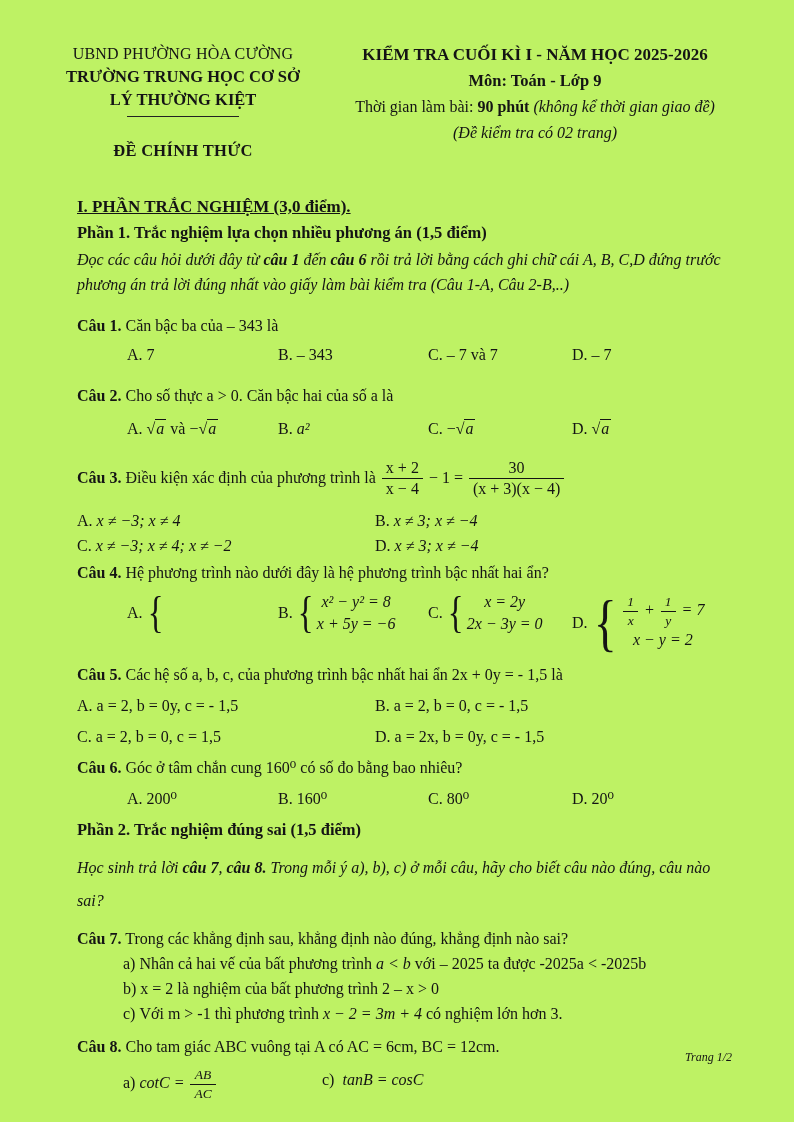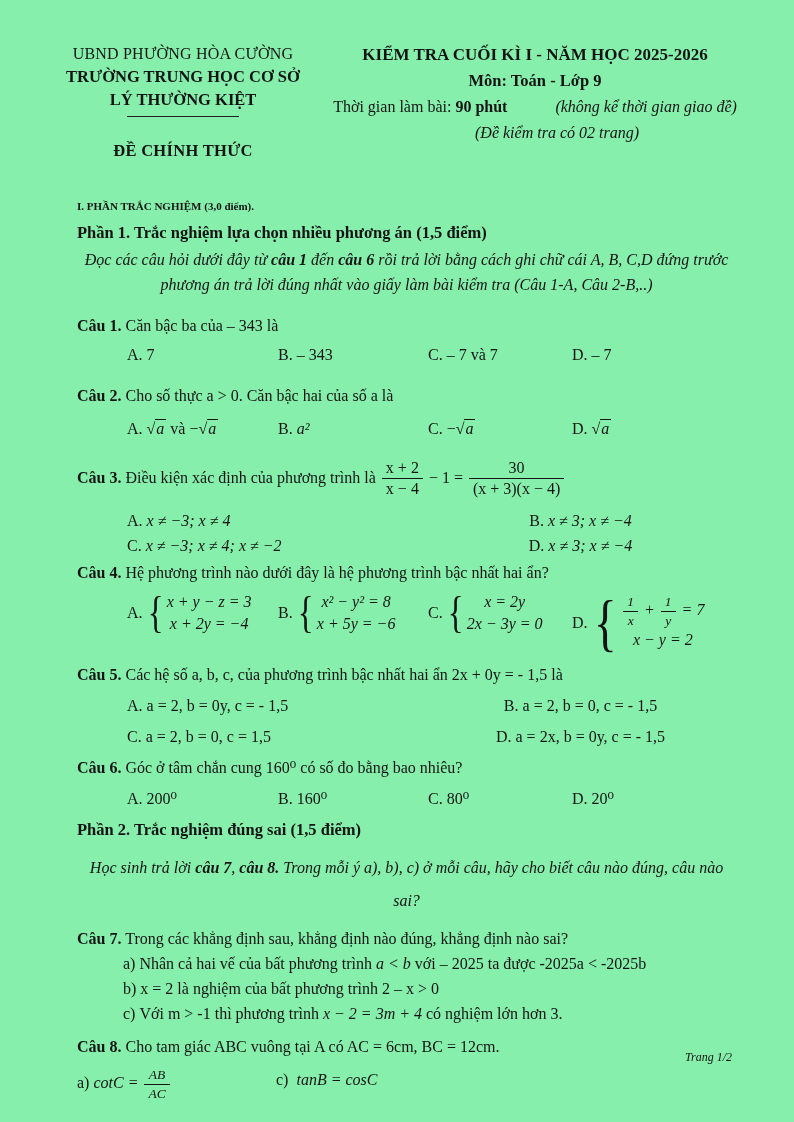--- a/index.html
+++ b/index.html
@@ -1,58 +1,58 @@
 <!DOCTYPE html>
 <html><head>
 <meta charset="utf-8">
 <style>
   * { box-sizing: border-box; }
   html,body { margin:0; padding:0; background:#e8e8e8; }
   .page {
     position: relative;
     width: 794px; height: 1122px;
     margin: 0 auto;
-    background: #86efac;
+    background: #bef264;
     color: #141414;
     font-family: "Liberation Serif", "DejaVu Serif", serif;
     font-size: 16px;
     overflow: hidden;
   }
   
   .header { display:flex; padding: 42px 44px 0 52px; }
   .hdr-left { width: 262px; text-align:center; line-height: 23px; }
   .hdr-left .l1 { font-size: 16px; letter-spacing: .2px; }
   .hdr-left .l2, .hdr-left .l3 { font-weight: bold; font-size: 16.5px; }
   .hdr-rule { display:block; width: 112px; height:0; border-bottom: 1.6px solid #222; margin: 5px auto 0; }
   .exam-label { font-weight: bold; font-size: 16.5px; margin-top: 22px; letter-spacing:.3px; }
   .hdr-right { flex: 1; text-align:center; line-height: 26px; padding-left: 6px; }
   .hdr-right .r1 { font-weight: bold; font-size: 17px; }
   .hdr-right .r2 { font-weight: bold; font-size: 16.5px; }
   .hdr-right .r3 { font-size: 16px; }
   .hdr-right .r3 b { font-weight: bold; }
-  .hdr-right .r3 i, .hdr-right .r4 { font-style: italic; padding-left: 44px; }
+  .hdr-right .r3 i, .hdr-right .r4 { font-style: italic; }
   
   .body { margin: 32px 58px 0 77px; line-height: 25px; }
-  .sec-title { font-weight: bold; font-size: 11px; margin: 0; }
+  .sec-title { font-weight: bold; font-size: 17px; margin: 0; text-decoration: underline; }
   .part-title { font-weight: bold; font-size: 16.5px; margin: 1px 0 0; }
-  .note { font-style: italic; margin: 2px 0 0; text-align: center; }
+  .note { font-style: italic; margin: 2px 0 0; }
   .note b { font-weight: bold; }
   .note2 { line-height: 33px; margin-top: 9px; }
   .q { margin: 0; }
   .q .qlabel { font-weight: bold; }
   .mt-lg { margin-top: 16px; }
   .mt-md { margin-top: 16px; }
   .it { font-style: italic; }
   
   .opts { display:flex; margin-left: 50px; margin-top: 4px; }
   .opts .c1 { width: 151px; } .opts .c2 { width: 150px; }
   .opts .c3 { width: 144px; } .opts .c4 { flex: 1; }
-  .opts2 { display:flex; margin-left: 50px; margin-top: 4px; }
-  .opts2 .cl { width: 298px; } .opts2 .cr { flex: 1; text-align: center; }
-  .opts8 { display:flex; margin-top: 8px; }
+  .opts2 { display:flex; margin-top: 4px; }
+  .opts2 .cl { width: 298px; } .opts2 .cr { flex: 1; }
+  .opts8 { display:flex; margin-left: 46px; margin-top: 8px; }
   .opts8 .c81 { width: 199px; } .opts8 .c82 { width: 175px; } .opts8 .c83 { flex: 1; }
   .okey { margin-right: 4px; }
   
   .frac { display:inline-block; vertical-align: middle; text-align:center; line-height: 1.15; margin: 0 2px; }
   .frac .num { display:block; padding: 0 4px 1px; border-bottom: 1.3px solid #141414; }
   .frac .den { display:block; padding: 1px 4px 0; }
   .frac-sm { font-size: 13.5px; line-height: 1.2; }
   .sqrt { white-space: nowrap; }
   .sqrt .sign { font-style: normal; }
   .sqrt .rad { font-style: italic; border-top: 1.3px solid #141414; padding: 0 2px 0 1px; }
@@ -127,24 +127,20 @@
       <span class="cl"><span class="okey">C.</span><span class="it">x ≠ −3; x ≠ 4; x ≠ −2</span></span>
       <span class="cr"><span class="okey">D.</span><span class="it">x ≠ 3; x ≠ −4</span></span>
     </div>
 
     <p class="q" style="margin-top:2px"><b class="qlabel">Câu 4.</b> <span>Hệ phương trình nào dưới đây là hệ phương trình bậc nhất hai ẩn?</span></p>
     <div class="q4row">
       <span class="c1"><span class="q4cell">
             <span class="okey">A.</span>
             <span class="sys">
               <span class="brace">{</span>
-              <span class="lines">
-                <span class="ln">x + y − z = 3</span>
-                <span class="ln">x + 2y = −4</span>
-              </span>
             </span>
           </span></span>
       <span class="c2"><span class="q4cell">
             <span class="okey">B.</span>
             <span class="sys">
               <span class="brace">{</span>
               <span class="lines">
                 <span class="ln">x² − y² = 8</span>
                 <span class="ln">x + 5y = −6</span>
               </span>

